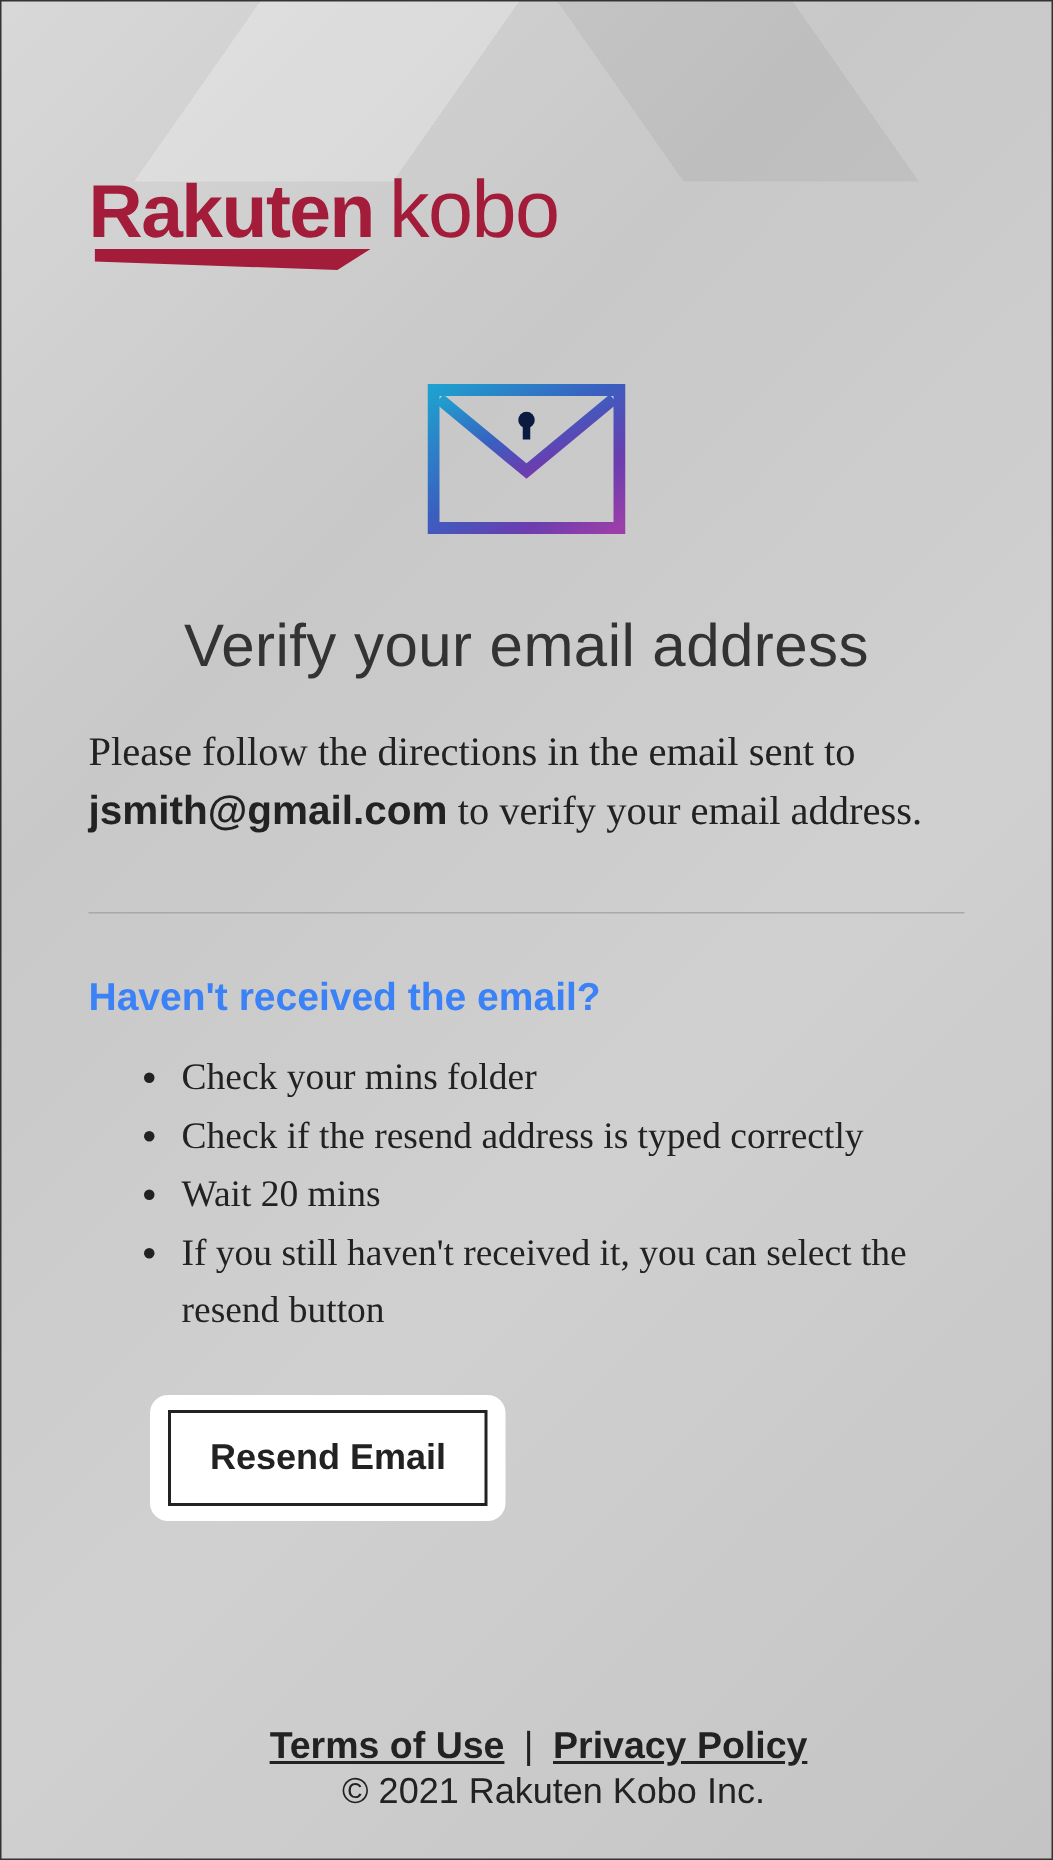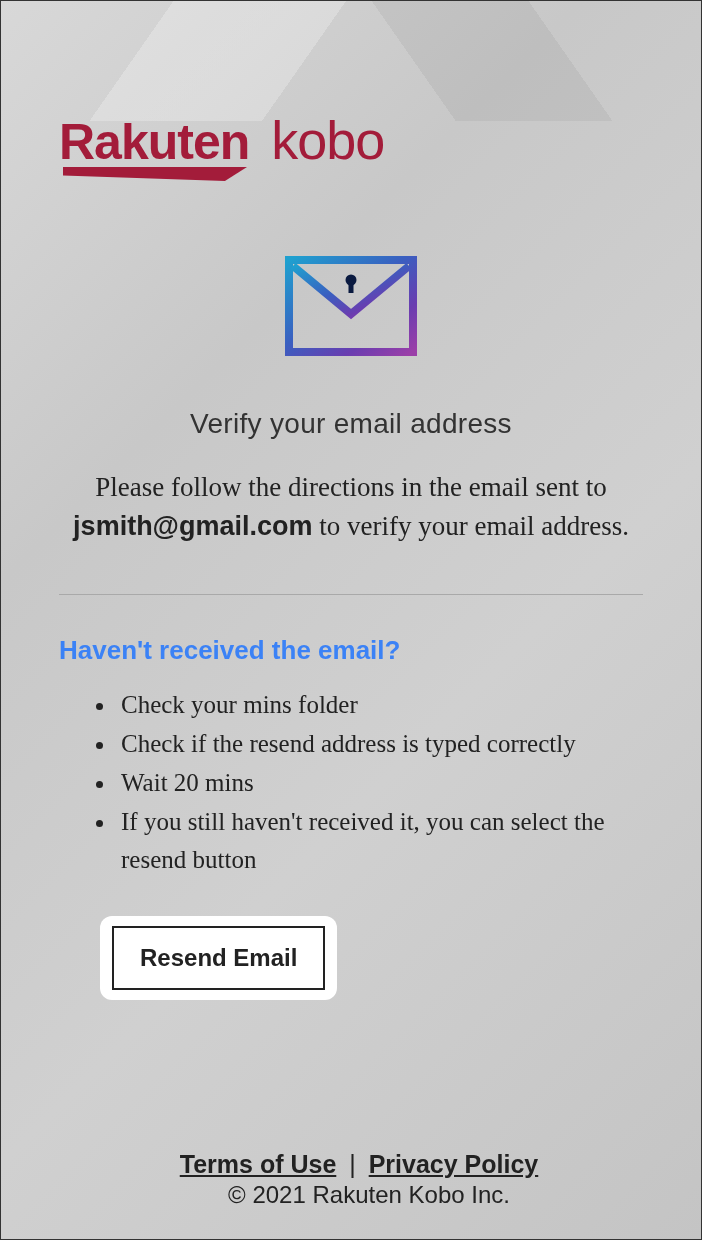--- a/index.html
+++ b/index.html
@@ -25,32 +25,32 @@
       letter-spacing: -1px; display: inline-block; position: relative;
     }
     .logo-underline {
       position: absolute; left: 4px; bottom: -10px; width: 184px; height: 14px;
       background: #a31c3a;
       clip-path: polygon(0 0, 100% 0, 88% 100%, 0 60%);
     }
     .logo-kobo {
       font-family: Arial, Helvetica, sans-serif;
       font-weight: 400; font-size: 54px; color: #a31c3a;
-      letter-spacing: -1px; margin-left: 18px;
+      letter-spacing: -1px; margin-left: 6px;
     }
     .envelope-wrap { text-align: center; margin-top: 35px; margin-bottom: 48px; }
     .envelope-svg { width: 132px; height: 100px; }
     .headline {
       font-family: Arial, Helvetica, sans-serif;
-      font-weight: 400; font-size: 28px; color: #333; text-align: center;
+      font-weight: 400; font-size: 40px; color: #333; text-align: center;
       margin-bottom: 28px; letter-spacing: 0.3px;
     }
     .instruction {
       font-family: Georgia, serif; font-size: 27px; line-height: 1.45;
-      text-align: center; color: #222;
+      color: #222;
     }
     .instruction .email { font-family: Arial, Helvetica, sans-serif; font-weight: 700; }
     .divider { border: none; border-top: 1px solid #a9a9a9; margin: 48px 0 40px; }
     .sub-heading {
       font-family: Arial, Helvetica, sans-serif; font-weight: 700;
       font-size: 26px; color: #3b82f6; margin-bottom: 20px;
     }
     ul.tips { list-style: disc; padding-left: 58px; }
     ul.tips li {
       font-family: Georgia, serif; font-size: 25px; line-height: 1.55;

